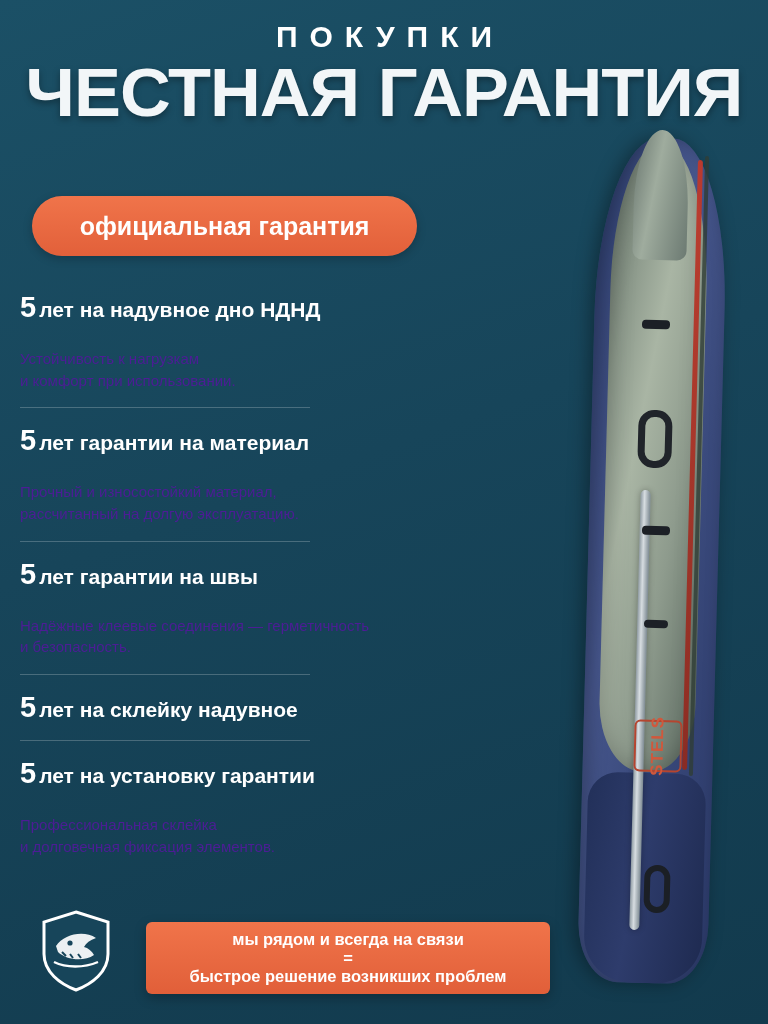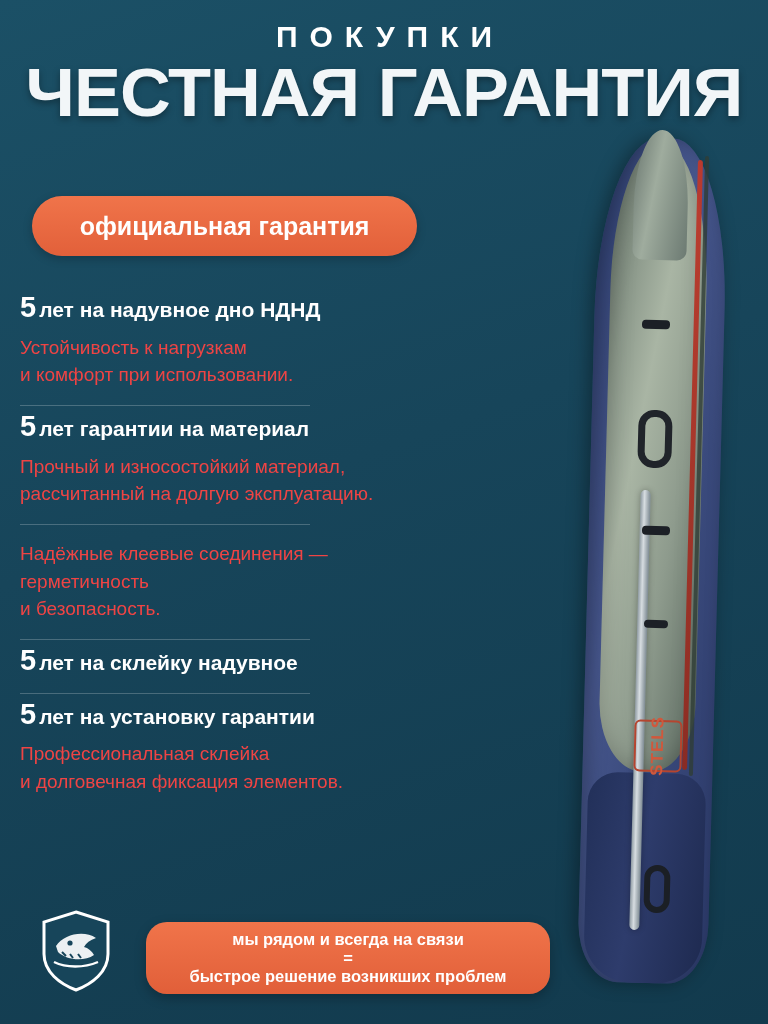--- a/index.html
+++ b/index.html
@@ -59,45 +59,45 @@
   }
 
   
   .features {
     position: absolute;
     top: 292px; left: 20px;
     width: 440px;
     z-index: 6;
   }
   .feature { position: relative; padding-bottom: 16px; }
-  .feature + .feature { padding-top: 6px; }
+  .feature + .feature { padding-top: 18px; }
   .feature + .feature::before {
     content: "";
     position: absolute;
     top: 0; left: 0;
     width: 290px; height: 1px;
     background: rgba(255,255,255,0.22);
   }
   .f-title {
     font-size: 21px;
     font-weight: 700;
     color: #ffffff;
     line-height: 1.1;
     white-space: nowrap;
   }
   .f-title .num {
     font-size: 29px;
     font-weight: 700;
     margin-right: 3px;
   }
   .f-desc {
-    margin-top: 10px;
-    font-size: 19px;
+    margin-top: 24px;
+    font-size: 15px;
     line-height: 1.45;
-    color: #ef4444;
+    color: #4c1d95;
     font-weight: 400;
     white-space: pre-line;
   }
 
   
   .boat-stage {
     position: absolute;
     top: 120px; right: -10px;
     width: 340px; height: 880px;
     z-index: 3;
@@ -208,21 +208,21 @@
     left: 40px; bottom: 32px;
     width: 72px; height: 82px;
     z-index: 7;
   }
 
   
   .footer-banner {
     position: absolute;
     left: 146px; bottom: 30px;
     width: 404px; height: 72px;
-    border-radius: 21px;
+    border-radius: 6px;
     background: linear-gradient(180deg, #f0744a 0%, #e15f39 100%);
     display: flex;
     flex-direction: column;
     align-items: center;
     justify-content: center;
     color: #ffffff;
     font-weight: 700;
     font-size: 16.5px;
     line-height: 1.12;
     text-align: center;
@@ -271,20 +271,23 @@
 
   <div class="feature">
     <div class="f-title">
       <span class="num">5</span><span>лет гарантии на материал</span>
     </div>
     <div class="f-desc">Прочный и износостойкий материал,
 рассчитанный на долгую эксплуатацию.</div>
   </div>
 
   <div class="feature">
+    <div class="f-title">
+      <span class="num">5</span><span>лет гарантии на швы</span>
+    </div>
     <div class="f-desc">Надёжные клеевые соединения — герметичность
 и безопасность.</div>
   </div>
 
   <div class="feature">
     <div class="f-title">
       <span class="num">5</span><span>лет на склейку надувное</span>
     </div>
   </div>
 

